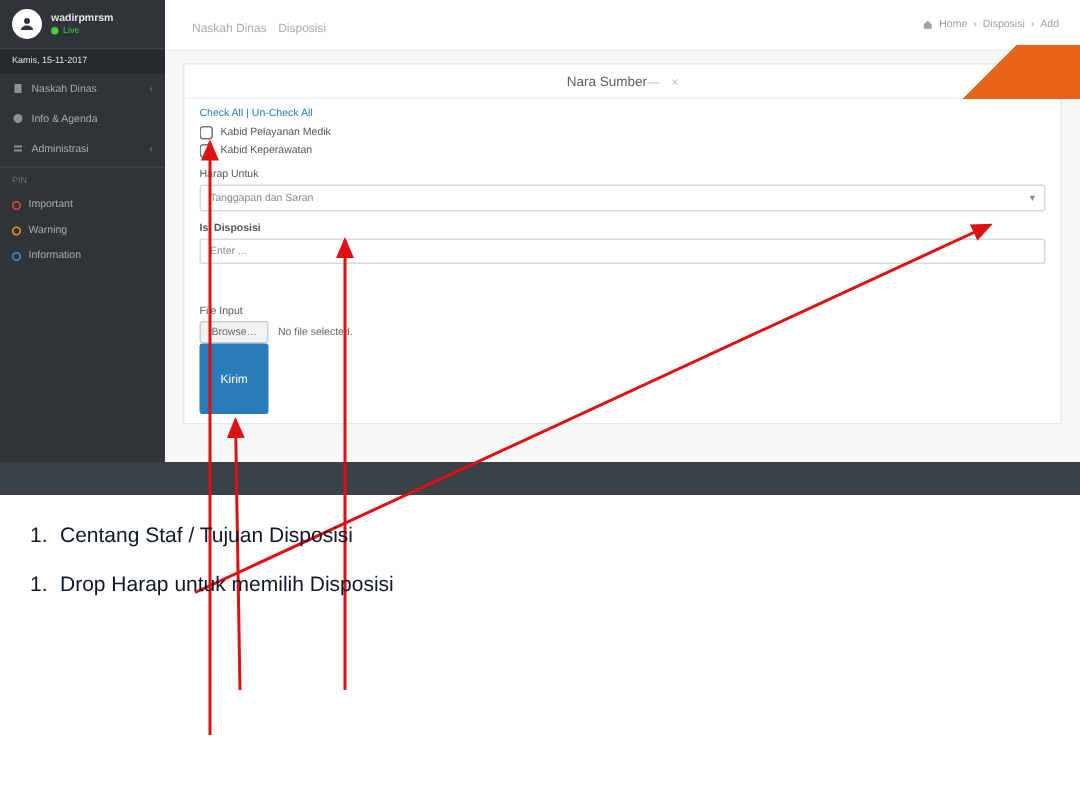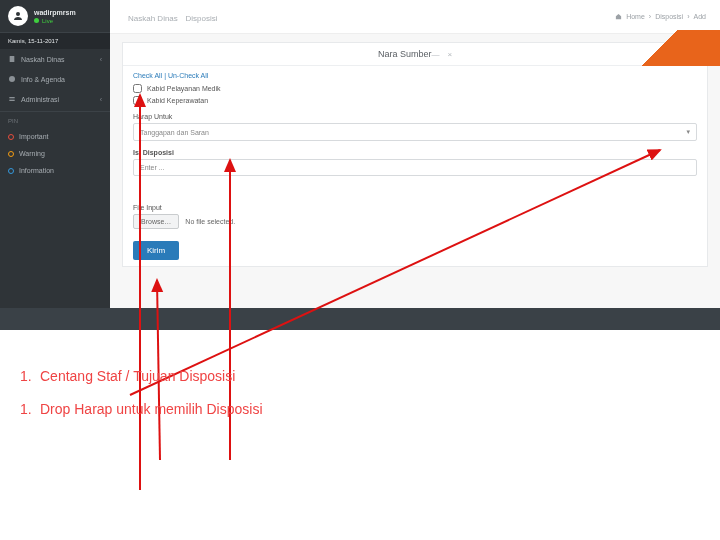--- a/index.html
+++ b/index.html
@@ -48,23 +48,23 @@
   .check-actions{font-size:7px;color:#2a7bb9;margin-bottom:5px}
   .check-actions a{color:#2a7bb9;text-decoration:none}
   .chk-row{display:flex;align-items:center;gap:5px;font-size:7px;color:#555;margin:3px 0}
   .chk-row input{width:9px;height:9px}
   .fld-label{font-size:7px;color:#555;margin-top:8px;margin-bottom:3px}
   .fld-label.bold{font-weight:bold}
   .select, .textinput{width:100%;border:1px solid #d7dadd;background:#fff;font-size:7px;color:#888;padding:4px 6px;border-radius:2px;display:flex;justify-content:space-between;align-items:center}
   .select .arrow{font-size:7px;color:#888}
   .file-row{display:flex;align-items:center;gap:6px;font-size:7px;color:#666}
   .file-row .browse{border:1px solid #c9ccce;background:#f2f3f4;padding:3px 7px;border-radius:2px;cursor:pointer}
-  .btn-kirim{margin-top:12px;display:inline-block;background:#2a7bb9;color:#fff;font-size:8px;padding:5px 14px;border-radius:2px;cursor:pointer}
+  .btn-kirim{display:inline-block;background:#2a7bb9;color:#fff;font-size:8px;padding:19px 14px;border-radius:2px;cursor:pointer}
   
-  .notes{position:absolute;top:352px;left:20px;right:20px;font-size:14px;color:#ef4444}
+  .notes{position:absolute;top:332px;left:20px;right:20px;font-size:14px;color:#0f172a}
   .notes ol{list-style:none}
   .notes li{margin:16px 0;font-family:Calibri,Arial,sans-serif}
   .notes li .num{display:inline-block;width:20px}
   
   .arrows{position:absolute;top:0;left:0;pointer-events:none}
 </style>
 </head>
 <body>
 
 <div class="screenshot">

